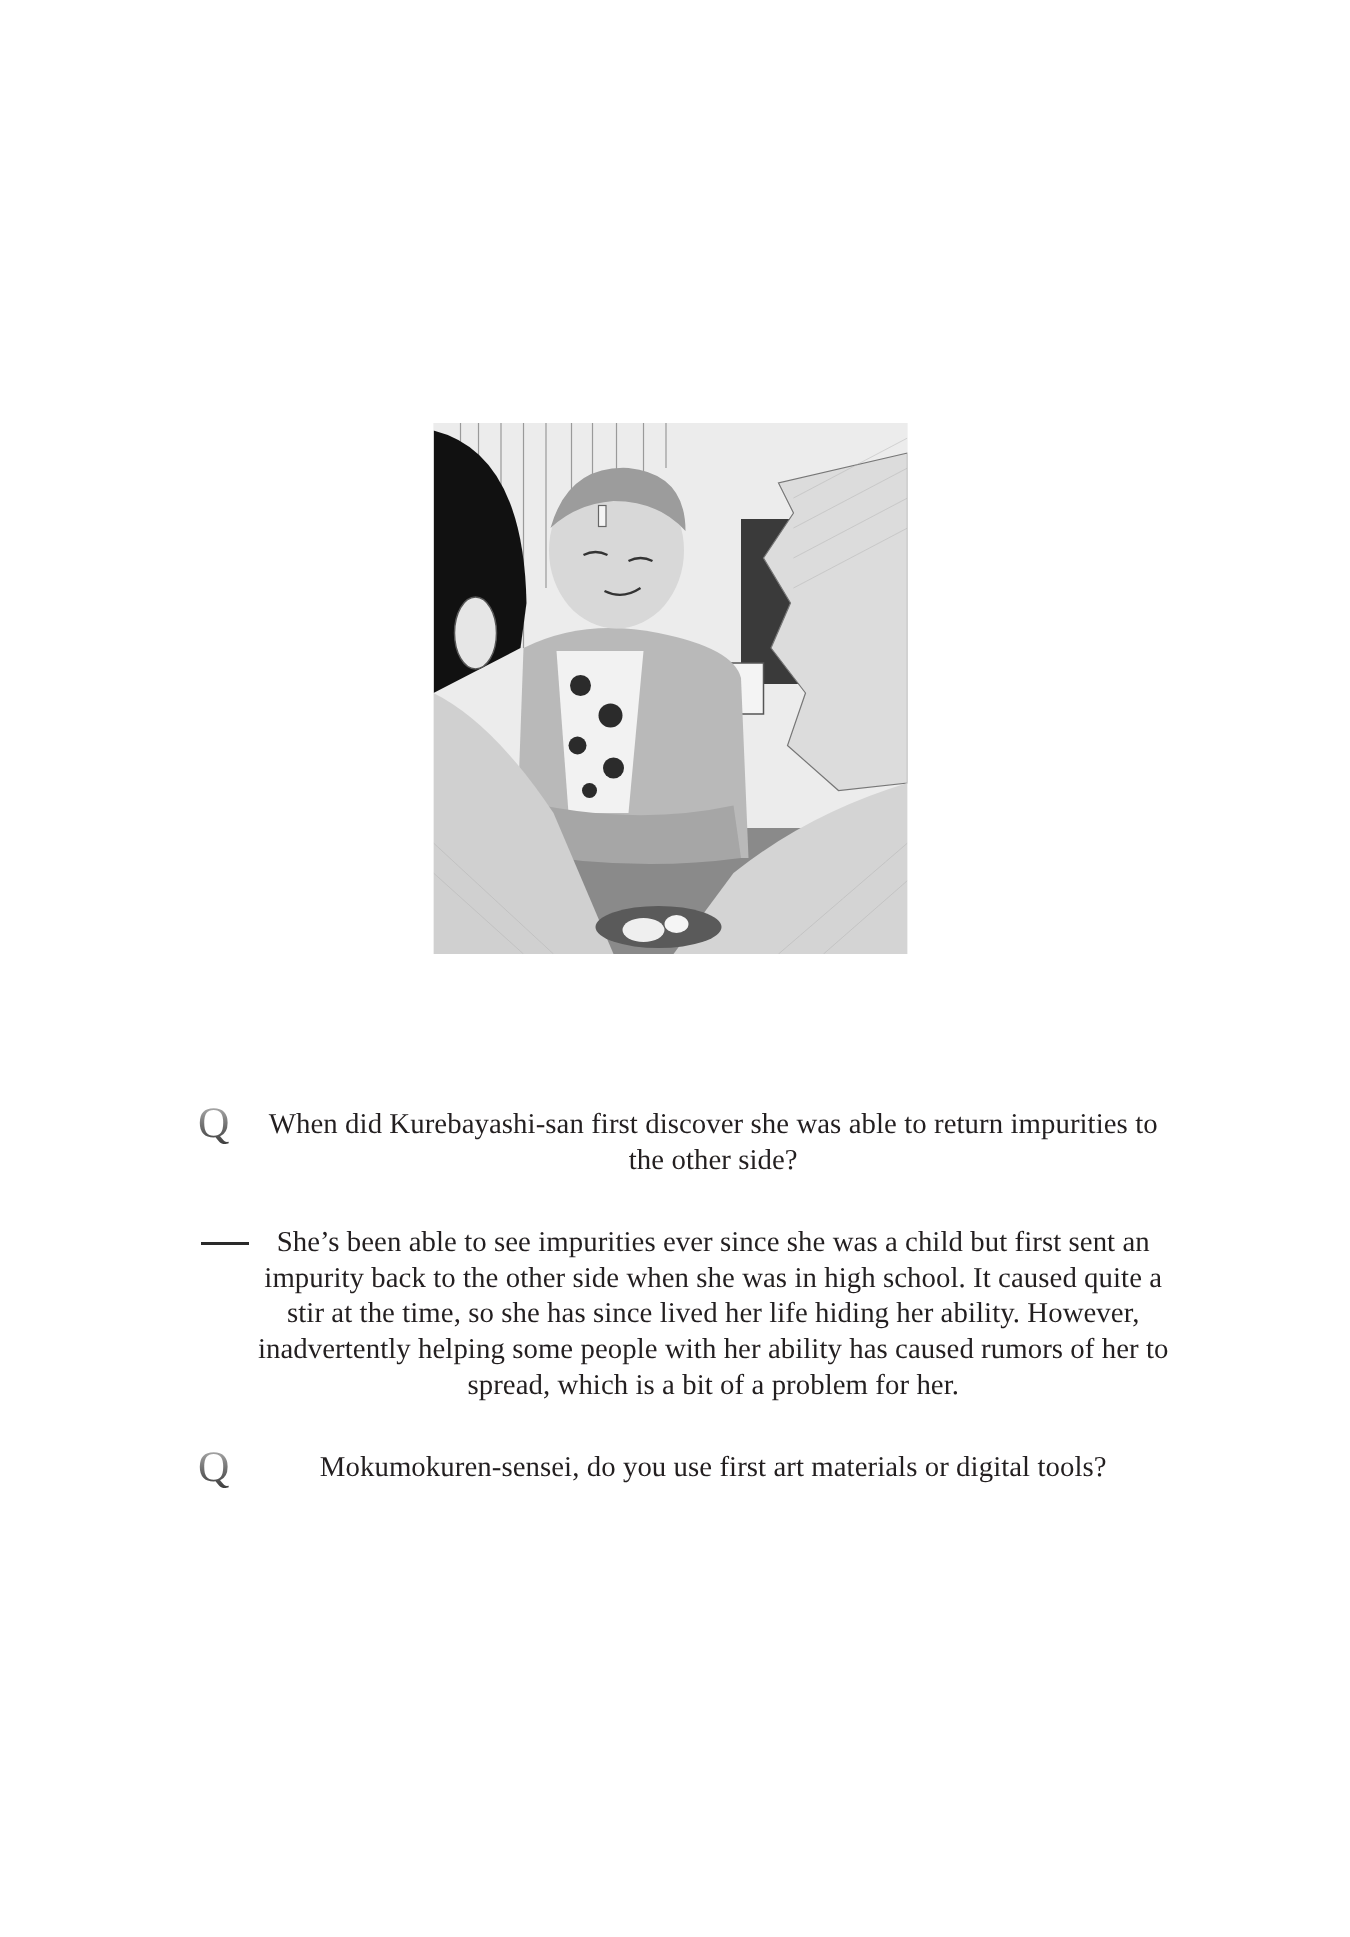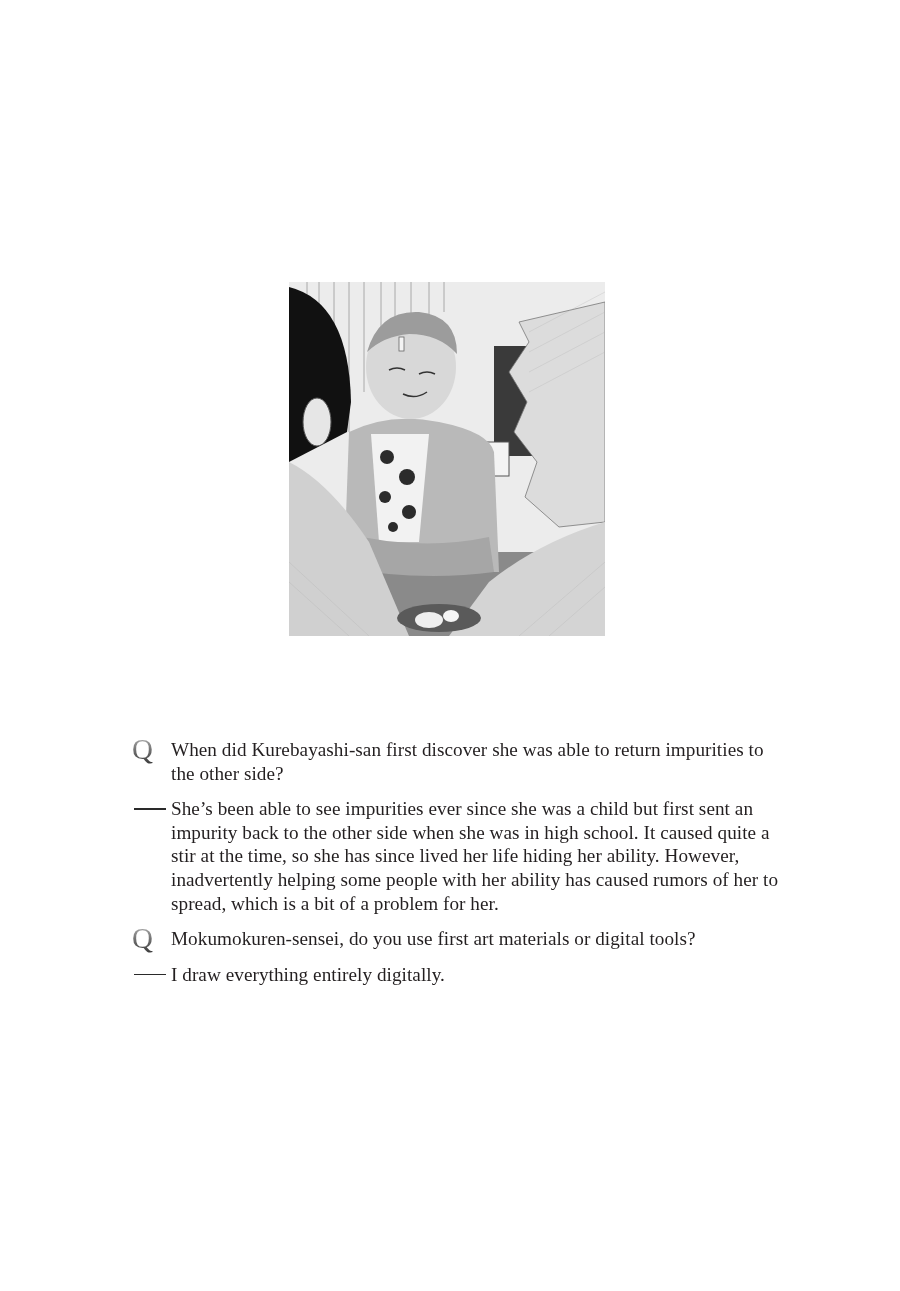--- a/index.html
+++ b/index.html
@@ -5,28 +5,28 @@
     html, body { margin: 0; padding: 0; background: #ffffff; }
     body { width: 900px; height: 1291px; position: relative; overflow: hidden;
            font-family: "Liberation Serif", "DejaVu Serif", serif; color: #231f20; }
 
     .illustration { position: absolute; left: 289px; top: 282px; width: 316px; height: 354px;
                     overflow: hidden; background: #e9e9e9; }
     .illustration svg { display: block; width: 100%; height: 100%; }
 
     .qa { position: absolute; left: 130px; top: 738px; width: 650px; }
     .qa-item { position: relative; padding-left: 41px; font-size: 19.2px; line-height: 23.6px; }
-    .qa-item + .qa-item { margin-top: 12px; }
+    .qa-item + .qa-item { margin-top: 32px; }
     .qa-item.q { }
     .marker-q { position: absolute; left: 2px; top: -3px; font-size: 29px; line-height: 29px;
                 font-family: "Liberation Serif", serif;
                 background: linear-gradient(180deg, #b5b5b5 0%, #6e6e6e 55%, #3a3a3a 100%);
                 -webkit-background-clip: text; background-clip: text; color: transparent; }
     .marker-dash { position: absolute; left: 4px; top: 11px; width: 32px; height: 1.5px; background: #2a2a2a; }
-    .text { display: block; letter-spacing: 0.05px; }
+    .text { display: block; letter-spacing: 0.05px; text-align: center; }
   </style>
 </head>
 <body>
 
 <div class="illustration">
   <svg viewBox="0 0 316 354" preserveAspectRatio="none">
     <rect x="0" y="0" width="316" height="354" fill="#ececec"></rect>
 
     <g stroke="#9a9a9a" stroke-width="0.8">
       <line x1="18" y1="0" x2="18" y2="130"></line>
@@ -94,17 +94,13 @@
     <span class="text">When did Kurebayashi-san first discover she was able to return impurities to the other side?</span>
   </div>
   <div class="qa-item a">
     <span class="marker-dash"></span>
     <span class="text">She’s been able to see impurities ever since she was a child but first sent an impurity back to the other side when she was in high school. It caused quite a stir at the time, so she has since lived her life hiding her ability. However, inadvertently helping some people with her ability has caused rumors of her to spread, which is a bit of a problem for her.</span>
   </div>
   <div class="qa-item q">
     <span class="marker-q">Q</span>
     <span class="text">Mokumokuren-sensei, do you use first art materials or digital tools?</span>
   </div>
-  <div class="qa-item a">
-    <span class="marker-dash"></span>
-    <span class="text">I draw everything entirely digitally.</span>
-  </div>
 </div>
 
 </body></html>

